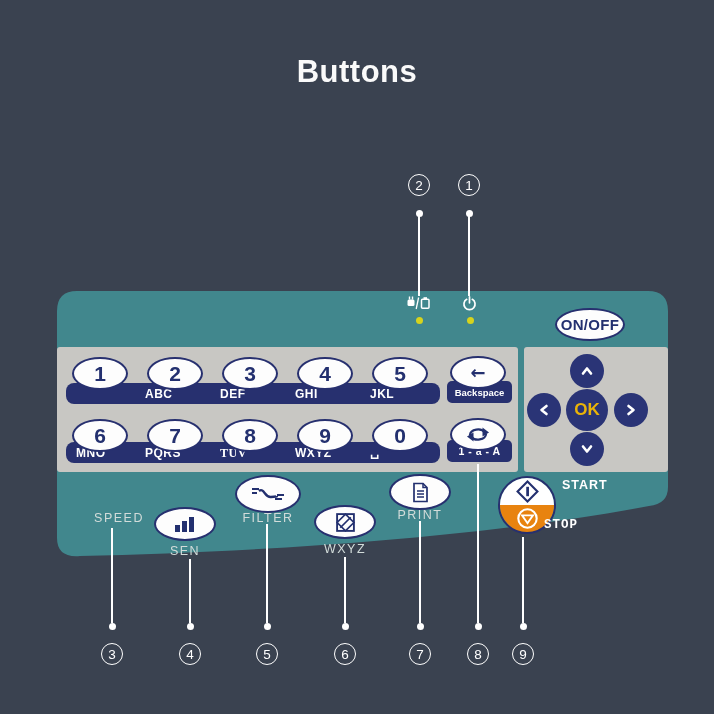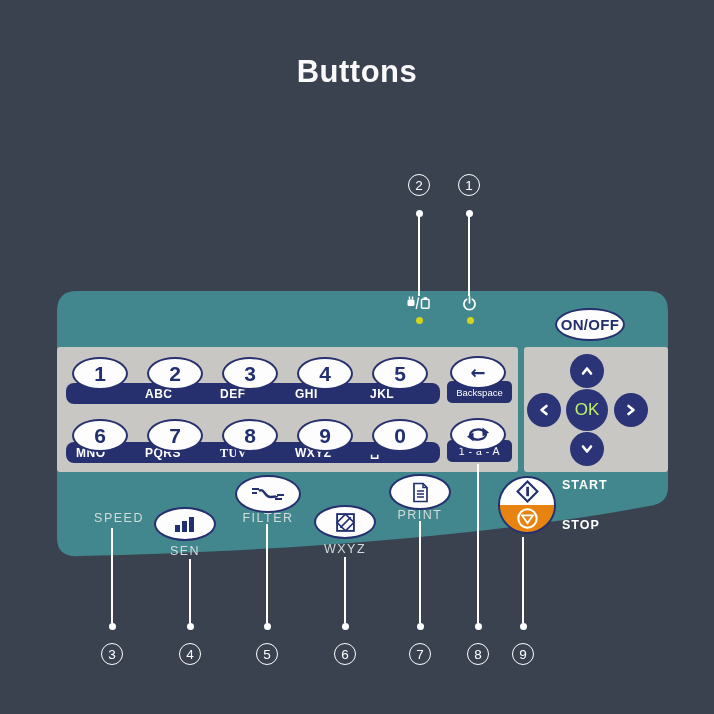--- a/index.html
+++ b/index.html
@@ -4,29 +4,29 @@
 <style>
   html,body{margin:0;padding:0;background:#3a4250;}
   .stage{position:relative;width:714px;height:714px;background:#3a4250;overflow:hidden;
          font-family:"Liberation Sans",sans-serif;}
   .abs{position:absolute;}
   .title{position:absolute;left:0;top:54px;width:714px;text-align:center;color:#fafafa;
          font-size:31px;font-weight:bold;letter-spacing:.5px;}
   .zone{position:absolute;background:#c8c7c3;border-radius:3px;}
   .bar{position:absolute;background:#27306f;border-radius:8px;}
   .tag{position:absolute;background:#27306f;border-radius:5px;color:#fff;display:flex;
-       align-items:center;justify-content:center;font-weight:normal;}
+       align-items:center;justify-content:center;font-weight:bold;}
   .key{position:absolute;width:56px;height:33px;background:#fdfdfd;border:2.5px solid #27306f;
        border-radius:50%;display:flex;align-items:center;justify-content:center;color:#23306f;
        font-weight:bold;box-sizing:border-box;}
   .key-num{font-size:21px;line-height:1;}
   .letters{position:absolute;width:60px;color:#fff;font-weight:bold;
            font-size:12px;letter-spacing:.5px;line-height:17px;}
   .navbtn{position:absolute;background:#2a3476;border-radius:50%;display:flex;align-items:center;
-          justify-content:center;color:#bef264;font-weight:normal;}
+          justify-content:center;color:#eab308;font-weight:bold;}
   .fn-oval{position:absolute;background:#fdfdfd;border:2.5px solid #27306f;border-radius:50%;
            display:flex;align-items:center;justify-content:center;color:#23306f;font-weight:bold;
            box-sizing:border-box;}
   .fn-label{position:absolute;width:90px;text-align:center;color:#d2dcda;font-weight:normal;
             font-size:12.5px;letter-spacing:1.5px;}
   .lead{position:absolute;width:2px;background:#fff;}
   .dot{position:absolute;width:7px;height:7px;background:#fff;border-radius:50%;}
   .callout{position:absolute;width:22px;height:22px;border:1.5px solid #fff;border-radius:50%;
            color:#fff;font-size:13.5px;display:flex;align-items:center;justify-content:center;
            box-sizing:border-box;}
@@ -196,21 +196,21 @@
       </svg>
     </div>
     <div class="ss-half" style="background:#e8830f;">
       <svg width="23" height="23" viewBox="0 0 22 22">
         <circle cx="11" cy="11" r="8.8" fill="none" stroke="#fff" stroke-width="2"></circle>
         <path d="M5.8 8 L16.2 8 L11 15.5 Z" fill="none" stroke="#fff" stroke-width="1.8"></path>
       </svg>
     </div>
   </div>
   <div class="ss-label" style="left:562px;top:478px;">START</div>
-  <div class="ss-label" style="left:562px;top:518px;">STOP</div>
+  <div class="ss-label" style="left:544px;top:518px;font-family:Liberation Mono, monospace;">STOP</div>
 
   <div class="lead" style="left:418px;top:216px;height:80px;"></div>
   <div class="dot" style="left:416px;top:210px;"></div>
   <div class="callout" style="left:408px;top:174px;">2</div>
 
   <div class="lead" style="left:468px;top:216px;height:80px;"></div>
   <div class="dot" style="left:466px;top:210px;"></div>
   <div class="callout" style="left:458px;top:174px;">1</div>
 
   <div class="lead" style="left:111px;top:528px;height:95px;"></div>

